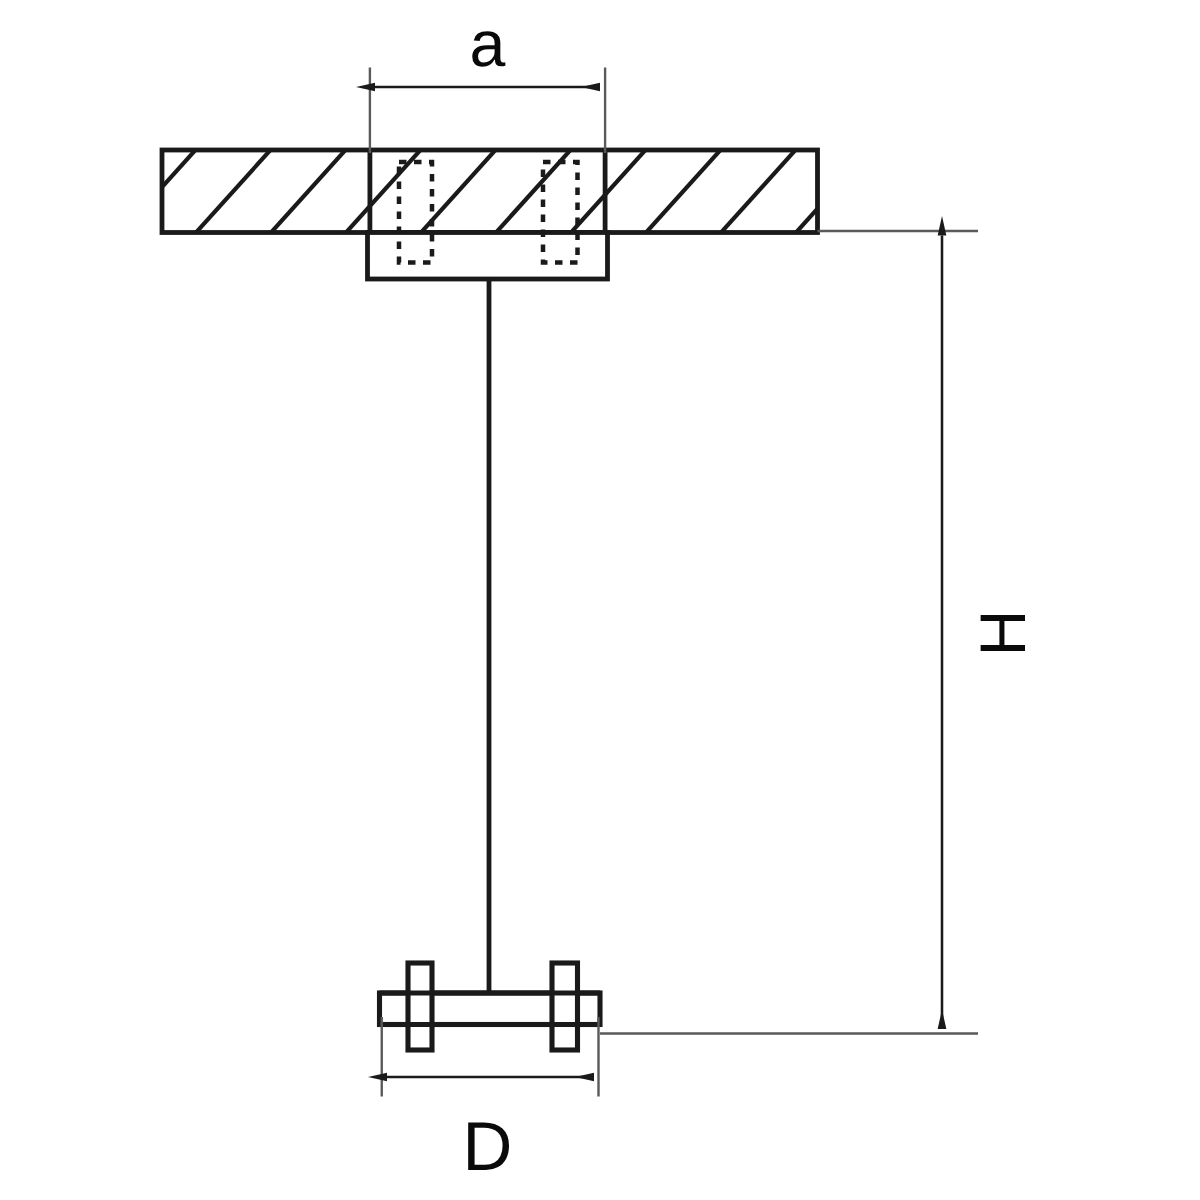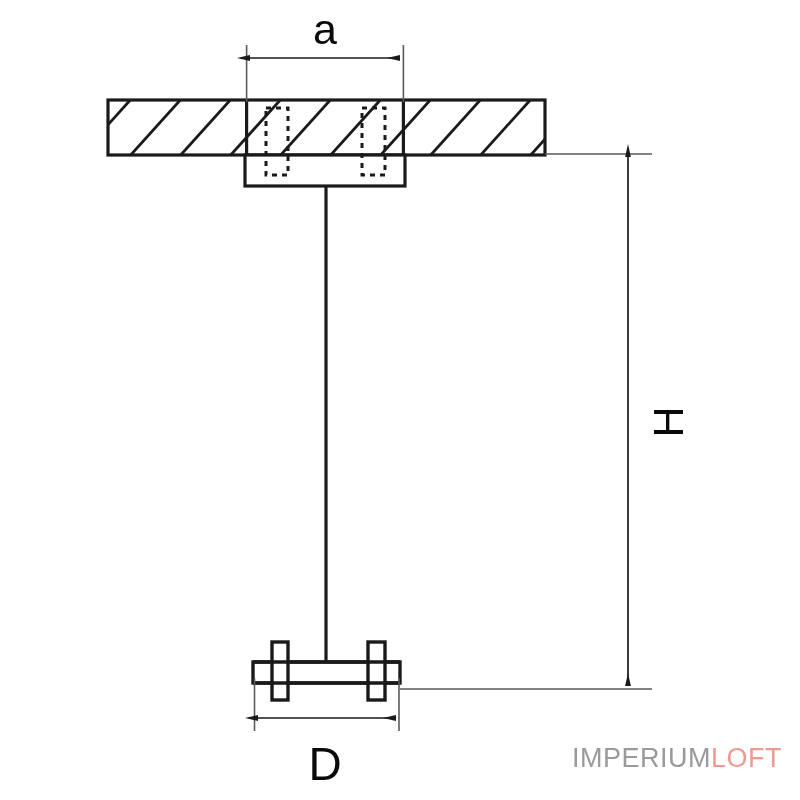--- a/index.html
+++ b/index.html
@@ -124,17 +124,14 @@
 
     <g>
       <line x1="254.5" y1="678" x2="254.5" y2="731" stroke="#5a5a5a" stroke-width="1.6"></line>
       <line x1="399" y1="678" x2="399" y2="731" stroke="#5a5a5a" stroke-width="1.6"></line>
       <line x1="258" y1="718" x2="396" y2="718" stroke="#1a1a1a" stroke-width="1.7" marker-start="url(#arrow-left)" marker-end="url(#arrow-right)"></line>
       <text class="dim-label" x="325" y="780" font-size="46" text-anchor="middle">D</text>
     </g>
 
   </svg>
 
-  <div class="watermark">
-    <span class="wm-primary">IMPERIUM</span><span class="wm-accent">LOFT</span>
-  </div>
 
 </div>
 
 </body></html>

